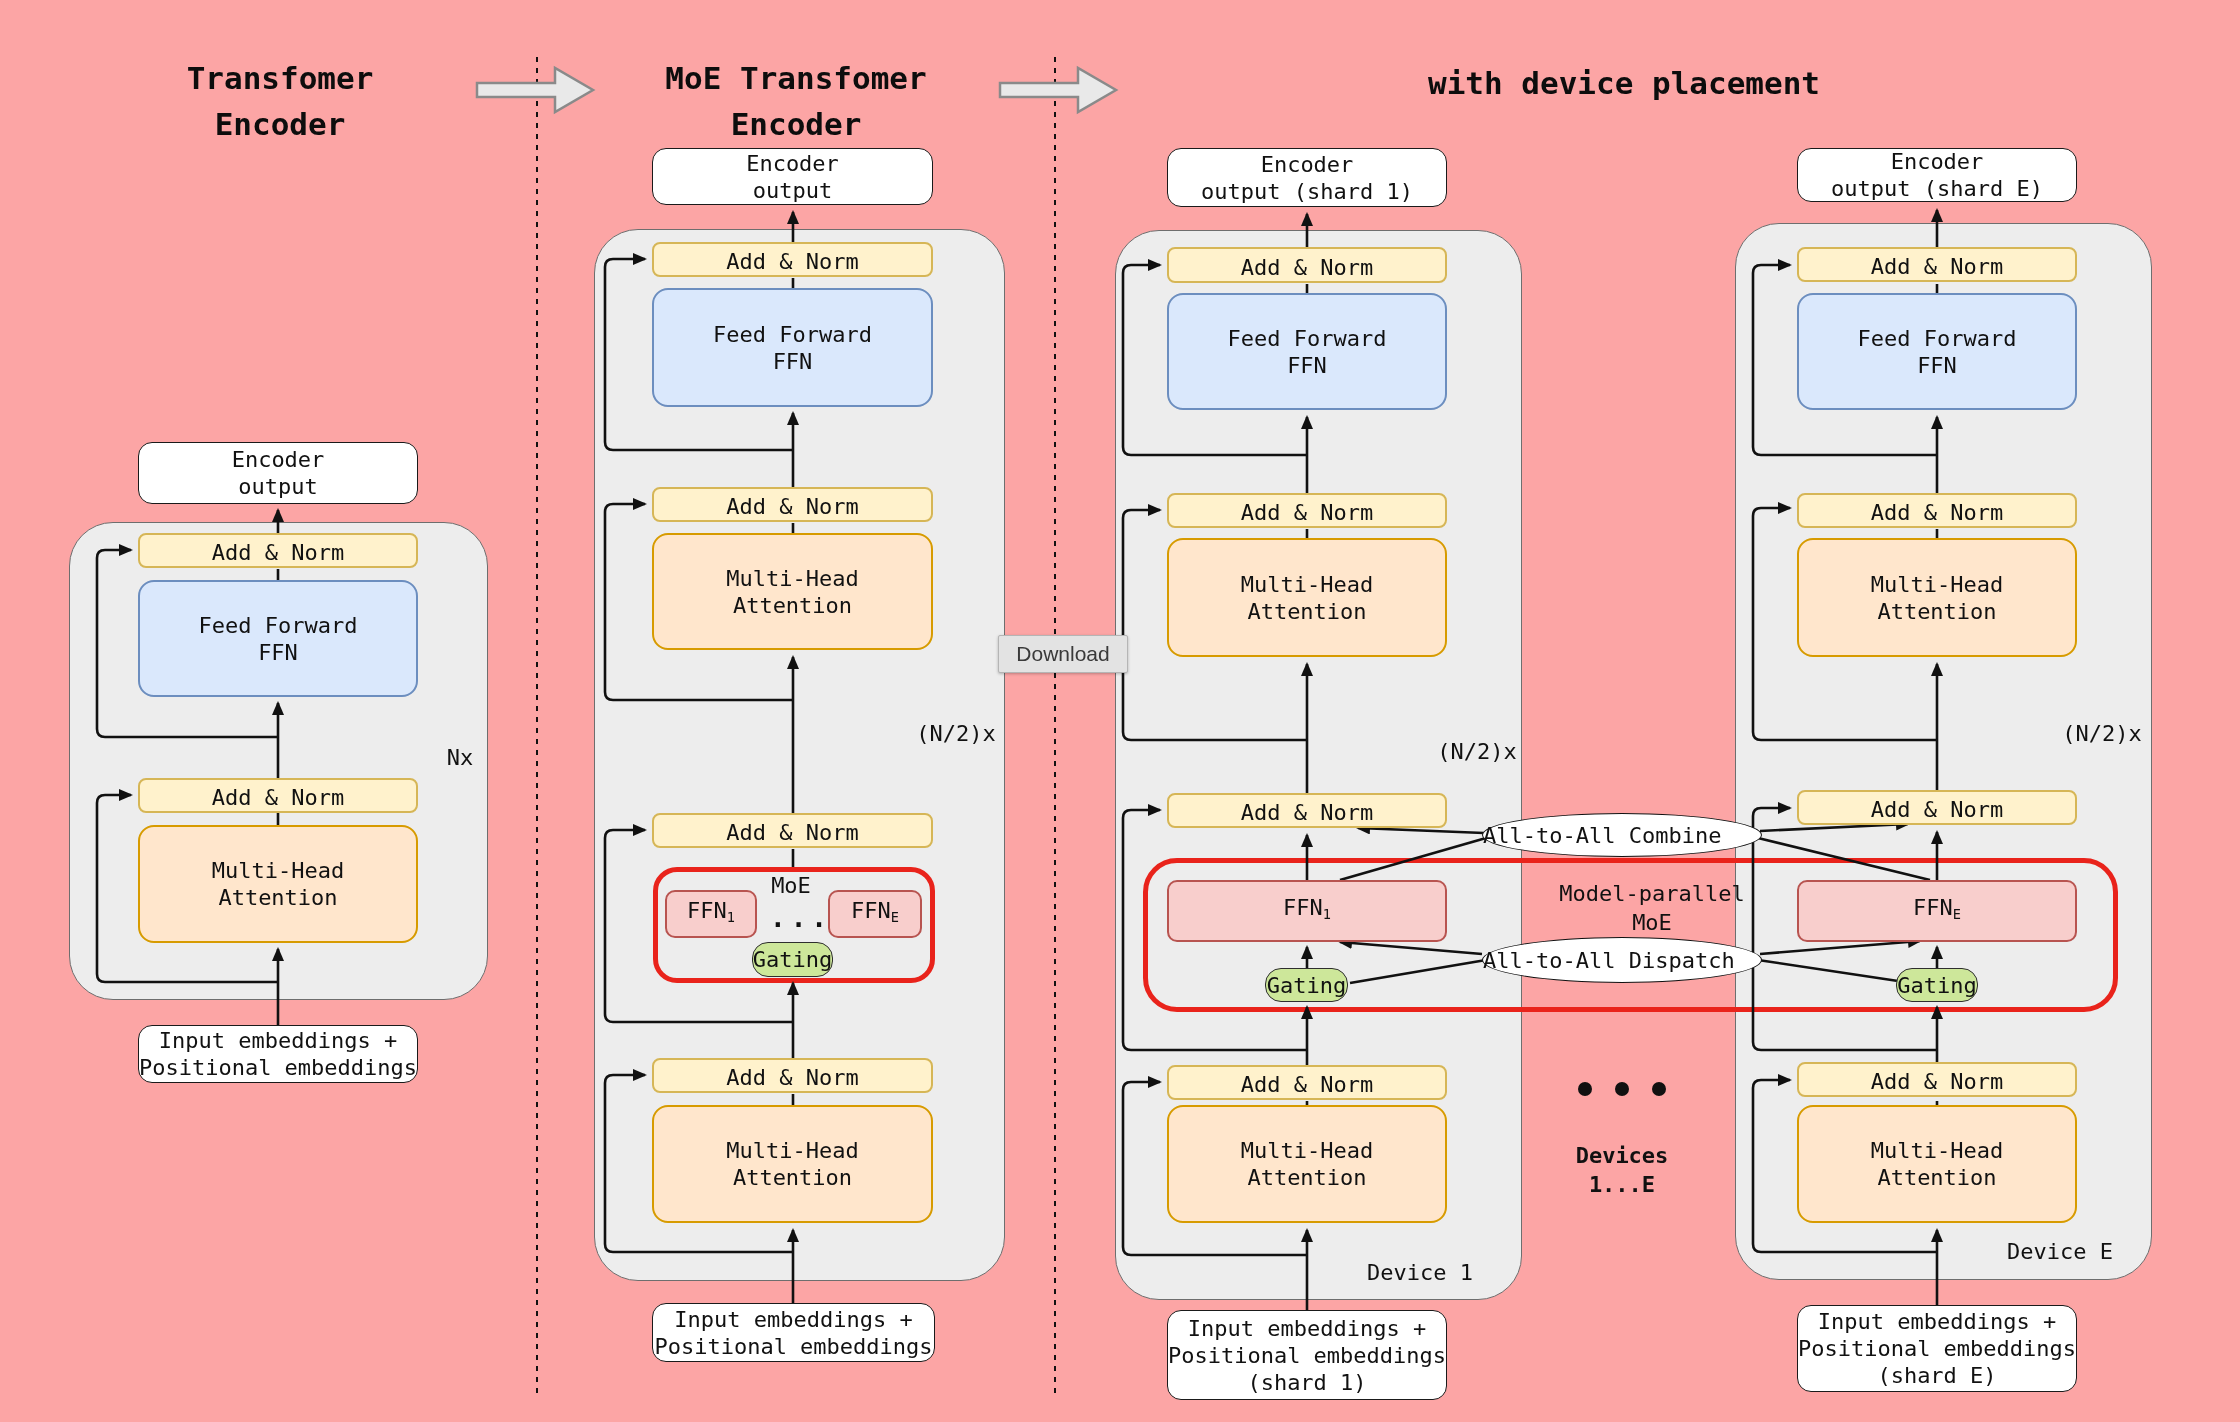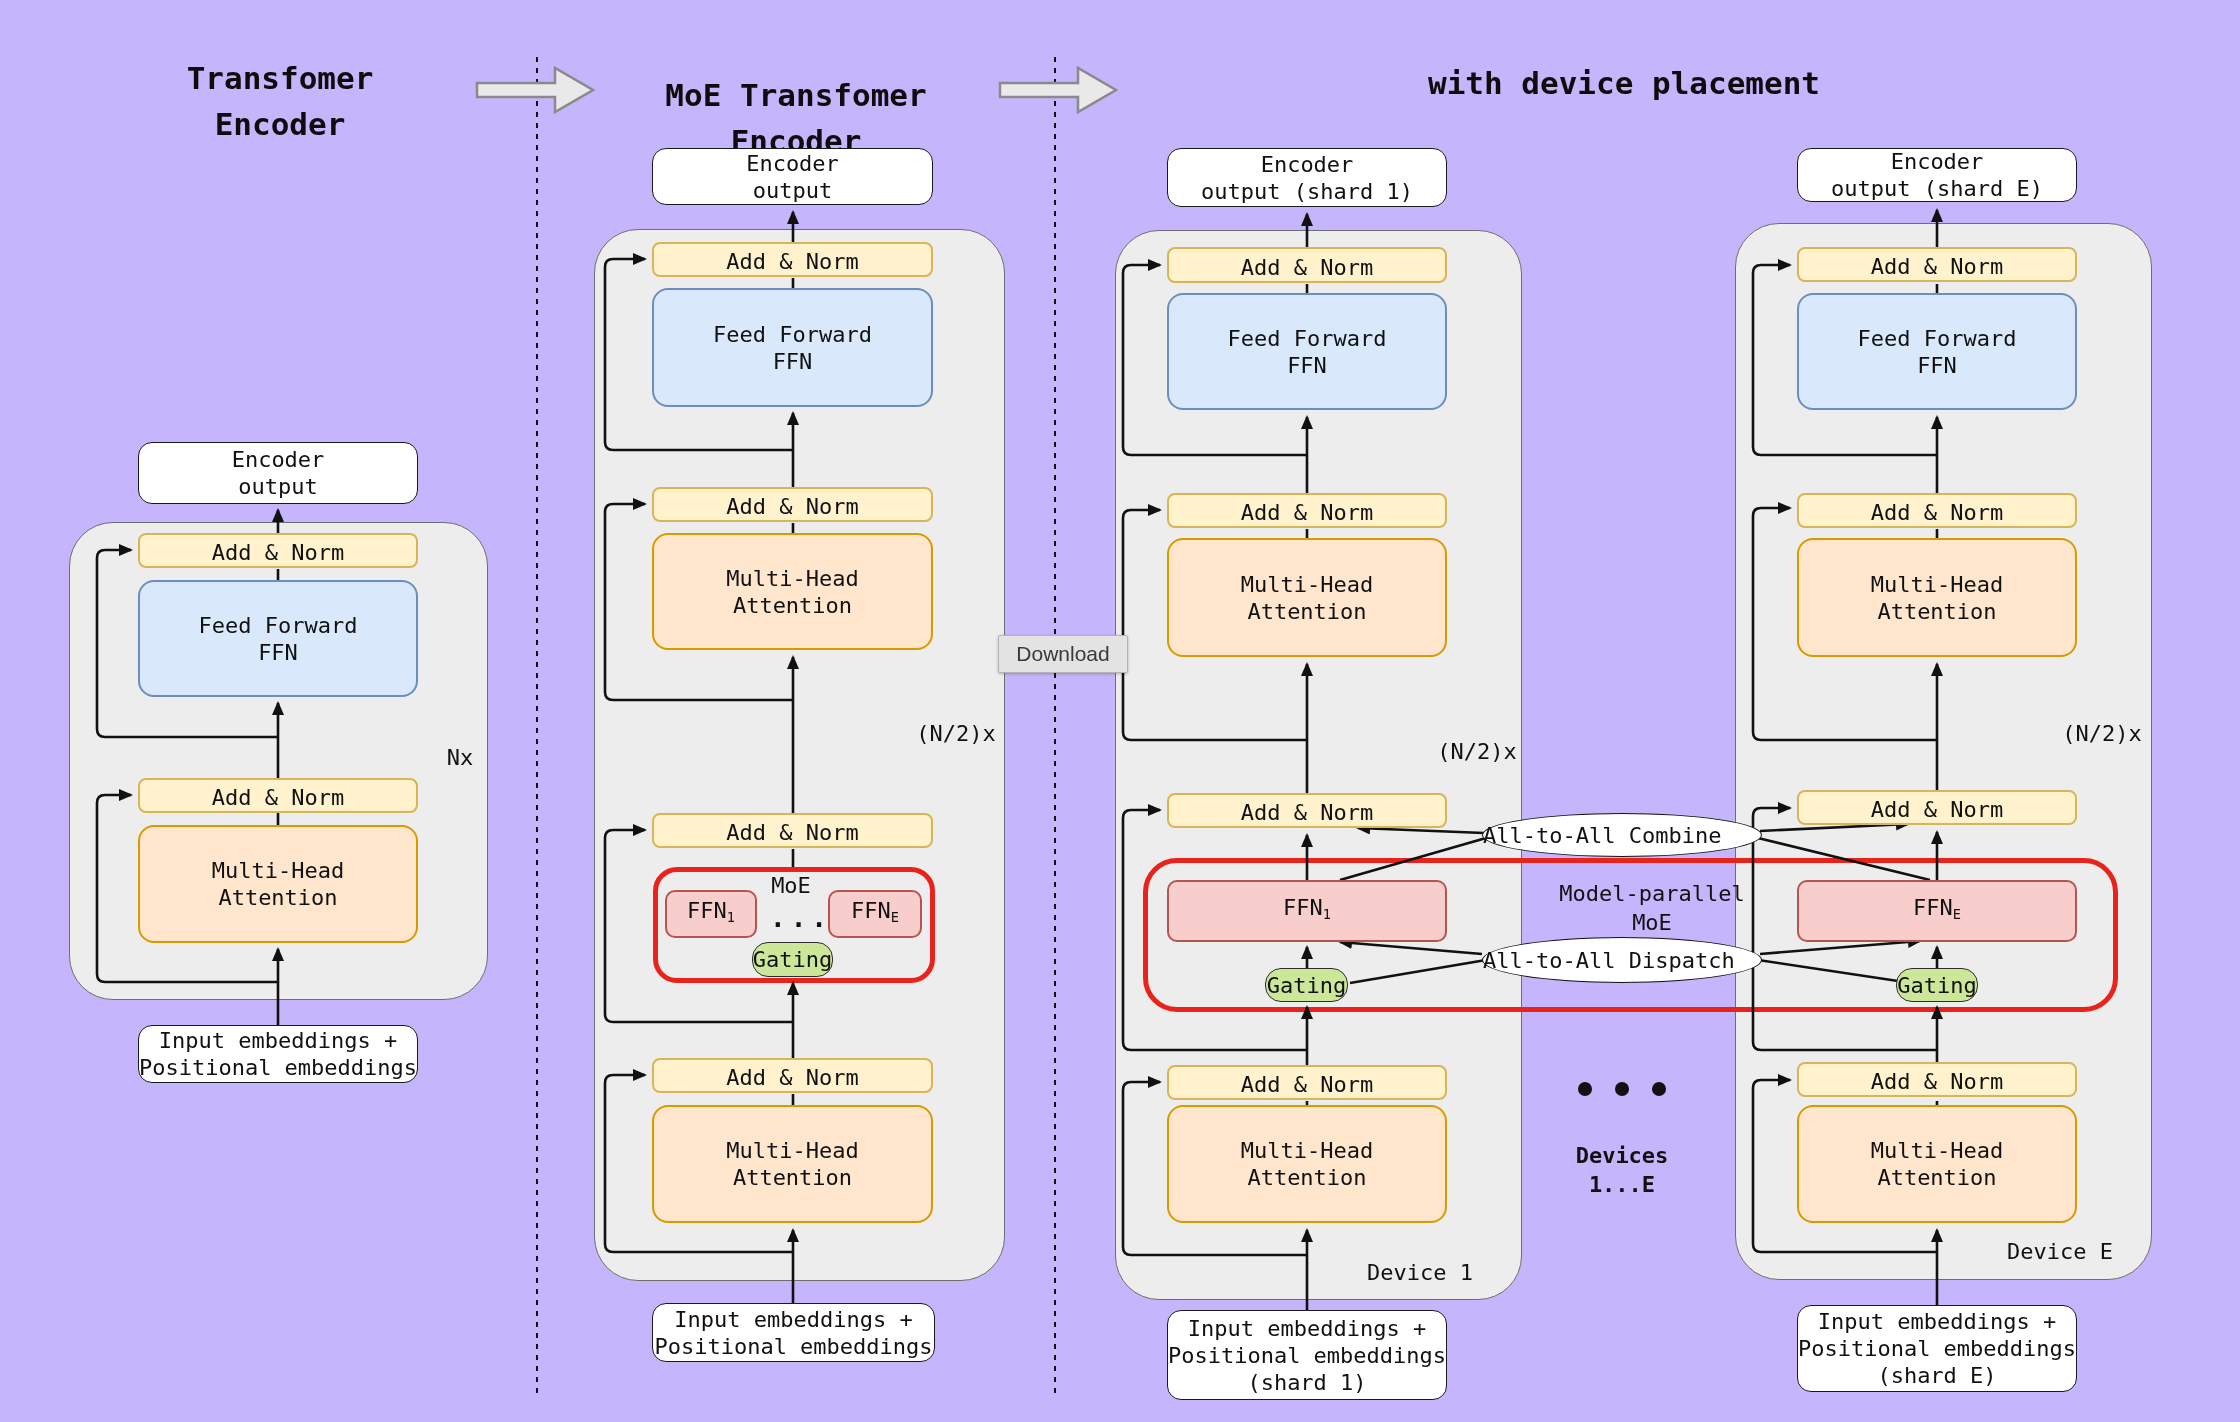--- a/index.html
+++ b/index.html
@@ -1,16 +1,16 @@
 <!DOCTYPE html>
 <html style="--accent-red: #e9231b; --panel: #ededed; --panel-border: #6e6e6e; --yellow: #fff2cc; --yellow-border: #d6b656; --blue: #dae8fc; --blue-border: #6c8ebf; --orange: #ffe6cc; --orange-border: #d79b00; --pink: #f8cecc; --pink-border: #b85450; --green: #cde79a; --green-border: #2e2e2e;"><head>
 <meta charset="utf-8">
 <style>
   html,body{margin:0;padding:0;background:#fff;}
-  #stage{position:relative;width:2240px;height:1422px;background:#c4b5fd;overflow:hidden;
+  #stage{position:relative;width:2240px;height:1422px;background:#fca5a5;overflow:hidden;
          font-family:"DejaVu Sans Mono",monospace;color:#111;}
   .layer{position:absolute;left:0;top:0;pointer-events:none;}
   .panel{position:absolute;box-sizing:border-box;background:var(--panel);
          border:1.8px solid var(--panel-border);border-radius:44px;}
   .redbox{position:absolute;box-sizing:border-box;border:5px solid var(--accent-red);
           border-radius:34px;background:transparent;}
   .redbox.sm{border-radius:24px;}
   .box{position:absolute;box-sizing:border-box;display:flex;flex-direction:column;
        align-items:center;justify-content:center;text-align:center;
        font:22px/27px "DejaVu Sans Mono",monospace;color:#111;}
@@ -137,21 +137,21 @@
       <circle cx="1585" cy="1089" r="7"></circle>
       <circle cx="1622" cy="1089" r="7"></circle>
       <circle cx="1659" cy="1089" r="7"></circle>
     </g>
   </svg>
 
   <div class="title" style="left:140px;top:55px;width:280px;">
     <span class="ln">Transfomer</span>
     <span class="ln">Encoder</span>
   </div>
-  <div class="title" style="left:656px;top:55px;width:280px;margin-top:17px;">
+  <div class="title" style="left:656px;top:55px;width:280px;">
     <span class="ln">MoE Transfomer</span>
     <span class="ln">Encoder</span>
   </div>
   <div class="title" style="left:1398px;top:60px;width:452px;">
     <span class="ln">with device placement</span>
   </div>
 
   <div class="box io" style="left:138px;top:442px;width:280px;height:62px;">
     <span class="ln">Encoder</span>
     <span class="ln">output</span>

